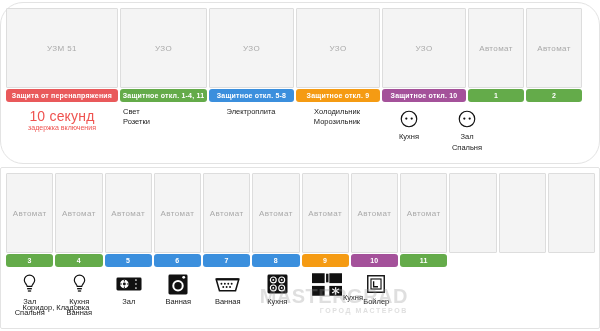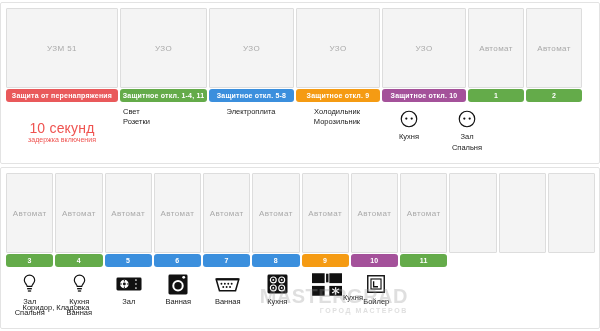--- a/index.html
+++ b/index.html
@@ -16,21 +16,21 @@
   }
   .panel {
     position: absolute;
     left: 0;
     width: 600px;
     background: #ffffff;
     border: 1px solid #e3e3e3;
     box-sizing: border-box;
     border-radius: 2px;
   }
-  #panel-top { top: 2px; height: 162px; }
+  #panel-top { top: 2px; height: 162px; border-radius: 23px; }
   #panel-bottom { top: 167px; height: 162px; }
 
   
   .devices {
     position: absolute;
     left: 5px;
     top: 5px;
     right: 4px;
     display: flex;
     gap: 2px;
@@ -94,21 +94,21 @@
     padding-top: 2px;
     box-sizing: border-box;
   }
   .load.left { text-align: left; padding-left: 3px; }
   .load.center { text-align: center; }
 
   .delay-big {
     color: #ef5350;
     font-size: 14px;
     text-align: center;
-    margin-top: 16px;
+    margin-top: 4px;
     letter-spacing: .2px;
   }
   .delay-small {
     color: #ef5350;
     font-size: 7px;
     text-align: center;
     margin-top: 2px;
   }
 
   .icon-wrap {

